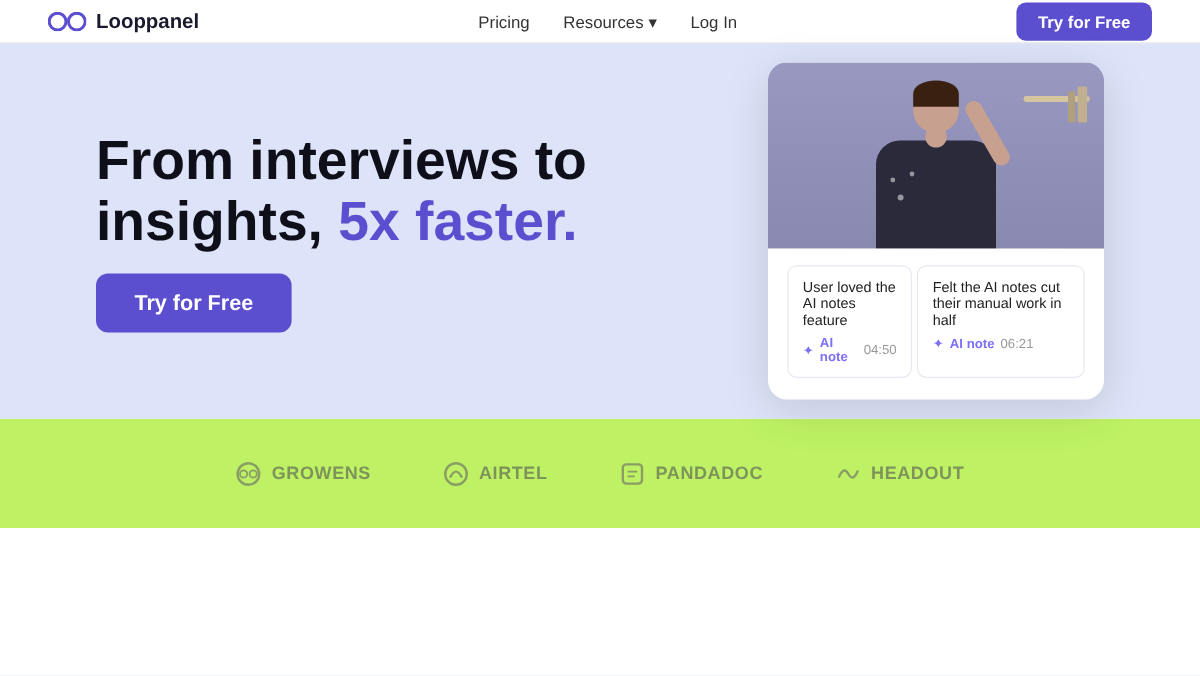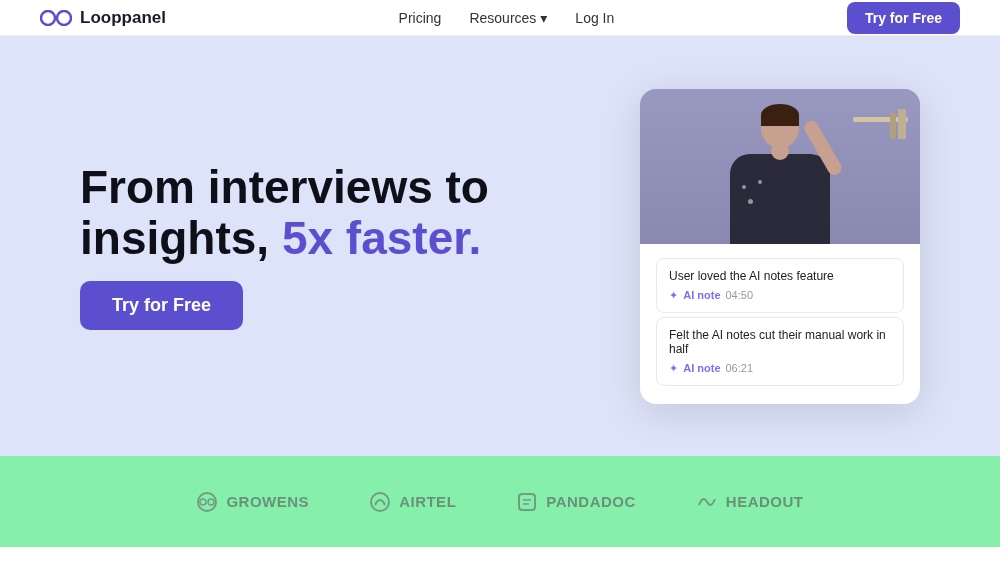--- a/index.html
+++ b/index.html
@@ -55,21 +55,21 @@
       border-radius: 8px;
       padding: 8px 18px;
       font-size: 14px;
       font-weight: 600;
       cursor: pointer;
     }
 
     
     .hero {
       background: #dde3f8;
-      height: 420px;
+      height: 313px;
       display: flex;
       align-items: center;
       justify-content: space-between;
       padding: 0 80px 0 80px;
       position: relative;
     }
 
     .hero-left {
       max-width: 420px;
     }
@@ -113,21 +113,21 @@
       width: 100%;
       height: 155px;
       background: linear-gradient(135deg, #b8b8d0 0%, #8a8aaa 100%);
       position: relative;
       overflow: hidden;
     }
 
     .hero-notes {
       padding: 14px 16px 18px;
       display: flex;
-      flex-direction: column;
+      flex-direction: row;
       gap: 4px;
     }
     .note-item {
       border: 1px solid #e8e8f0;
       border-radius: 8px;
       padding: 10px 12px;
     }
     .note-text {
       font-size: 12px;
       color: #222;
@@ -148,21 +148,21 @@
       color: #7c6ff7;
       font-weight: 600;
     }
     .note-time {
       color: #999;
     }
 
     
     .logos-section {
       height: 91px;
-      background: #86efac;
+      background: #bef264;
       display: flex;
       align-items: center;
       justify-content: center;
       gap: 60px;
     }
     .logo-item {
       display: flex;
       align-items: center;
       gap: 8px;
       opacity: 0.6;

